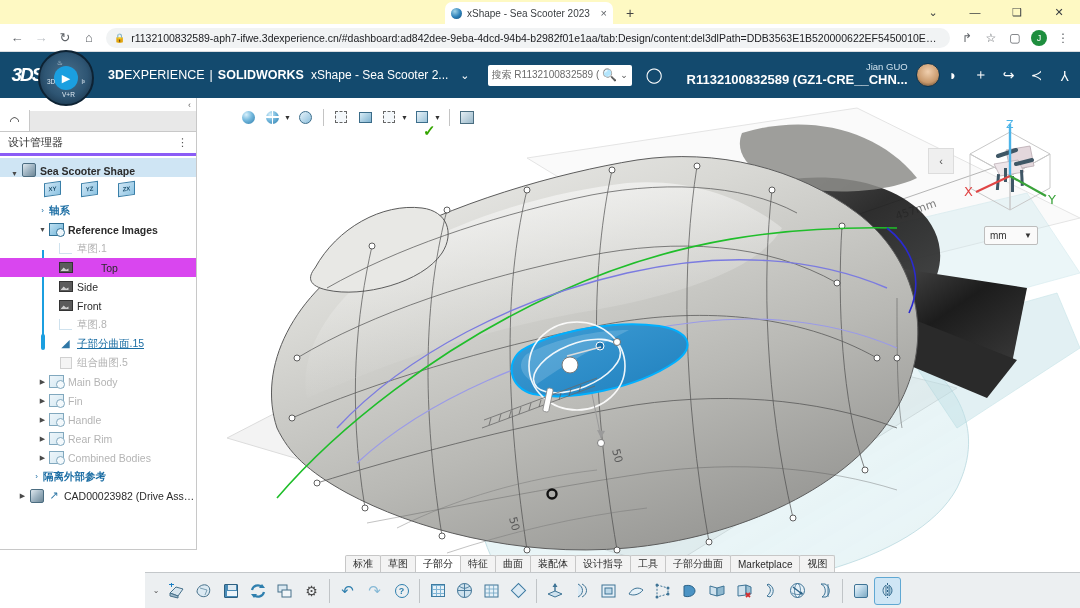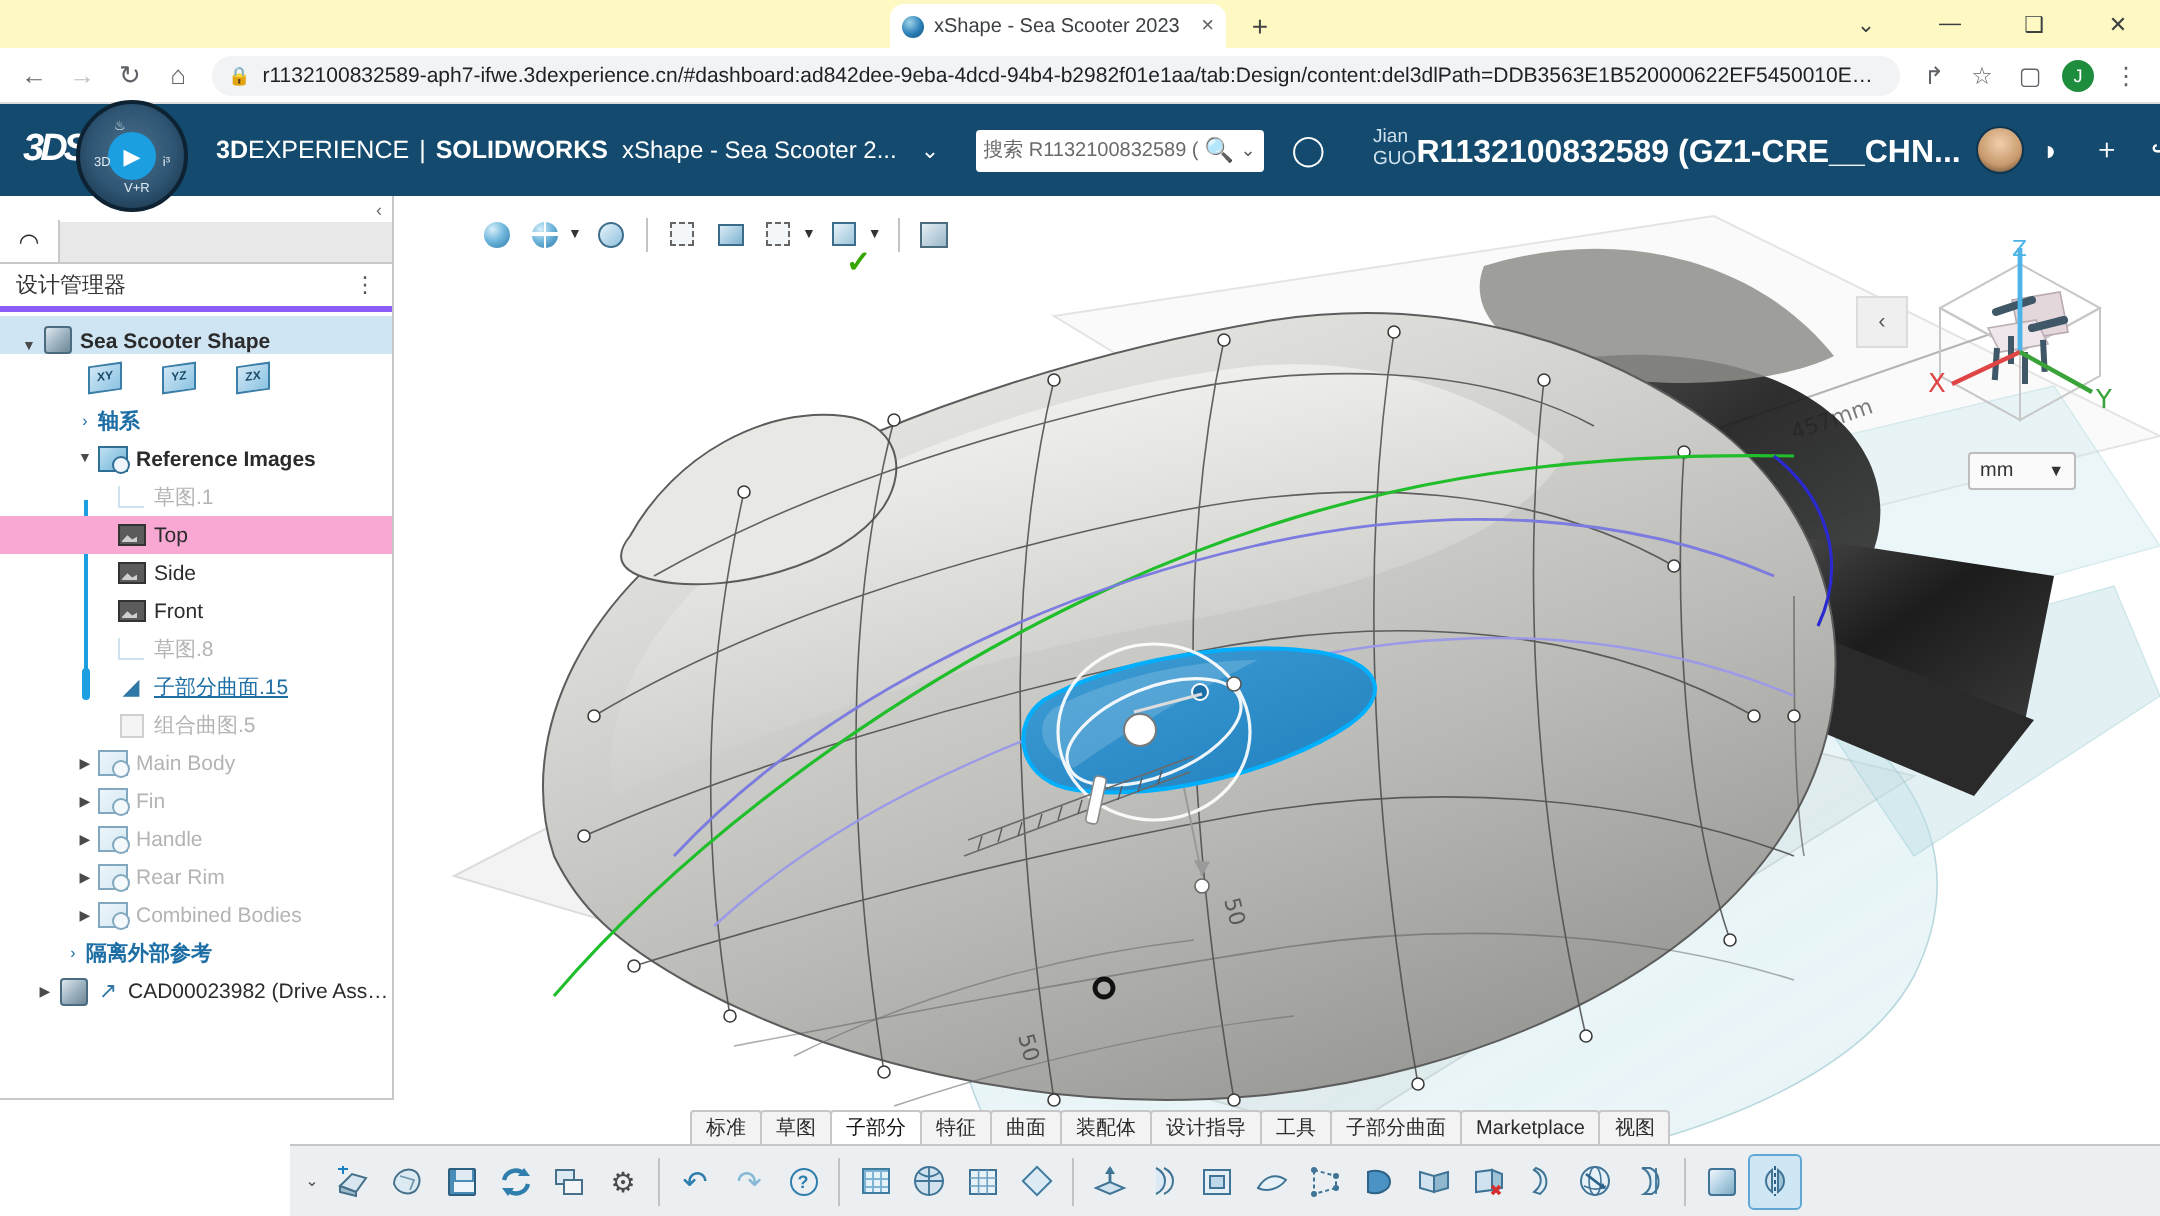--- a/index.html
+++ b/index.html
@@ -121,25 +121,25 @@
     gap: 3px;
   }
   .dx-search .ph {
     font-size: 10px; color: #6a6a6a; flex: 1 1 auto; white-space: nowrap;
     overflow: hidden;
   }
   .dx-search .mag { font-size: 12px; color: #333; }
   .dx-search .cv { font-size: 9px; color: #555; }
   .dx-tagicon { margin-left: 14px; font-size: 15px; }
   .dx-user {
-    margin-left: 24px; display: flex; 
+    margin-left: 24px; display: flex; flex-direction: column;
     align-items: flex-end; line-height: 1.15;
   }
   .dx-user .nm { font-size: 9.5px; color: #cfe2ee; }
-  .dx-user .ctx { font-size: 16px; font-weight: bold; white-space: nowrap; }
+  .dx-user .ctx { font-size: 13px; font-weight: bold; white-space: nowrap; }
   .dx-avatar {
     margin-left: 8px; width: 24px; height: 24px; border-radius: 50%;
     background: radial-gradient(circle at 50% 35%, #f0cfae 0%, #c99a6d 60%, #4a3725 100%);
     border: 1px solid #0d3550; flex: 0 0 auto;
   }
   .dx-right { margin-left: auto; display: flex; align-items: center; padding-right: 8px; gap: 2px; }
   .dx-right .i {
     width: 26px; height: 26px; display: flex; align-items: center;
     justify-content: center; font-size: 14px; color: #ffffff;
   }
@@ -177,21 +177,21 @@
     background: #ffffff;
   }
   .lp-header .ttl { flex: 1 1 auto; }
   .lp-header .dots { font-size: 11px; color: #555; letter-spacing: 0; }
   .tree { flex: 1 1 auto; overflow: hidden; padding-top: 2px; background: #fff; }
   .trow {
     height: 19px; display: flex; align-items: center; font-size: 10.5px;
     color: #2b2b2b; white-space: nowrap; position: relative;
   }
   .trow.sel { background: #cfe5f4; align-items: flex-end; }
-  .trow.sel2 { background: #f9a8d4; }
+  .trow.sel2 { background: #d946ef; gap: 24px; }
   .trow .arrow {
     width: 13px; flex: 0 0 auto; font-size: 7px; color: #4a4a4a;
     text-align: center;
   }
   .trow .arrow.chev { font-size: 8px; color: #1c6ea4; }
   .trow .ico {
     width: 15px; height: 14px; flex: 0 0 auto; margin-right: 4px;
     display: flex; align-items: center; justify-content: center;
   }
   .trow .lbl { overflow: hidden; text-overflow: ellipsis; }

